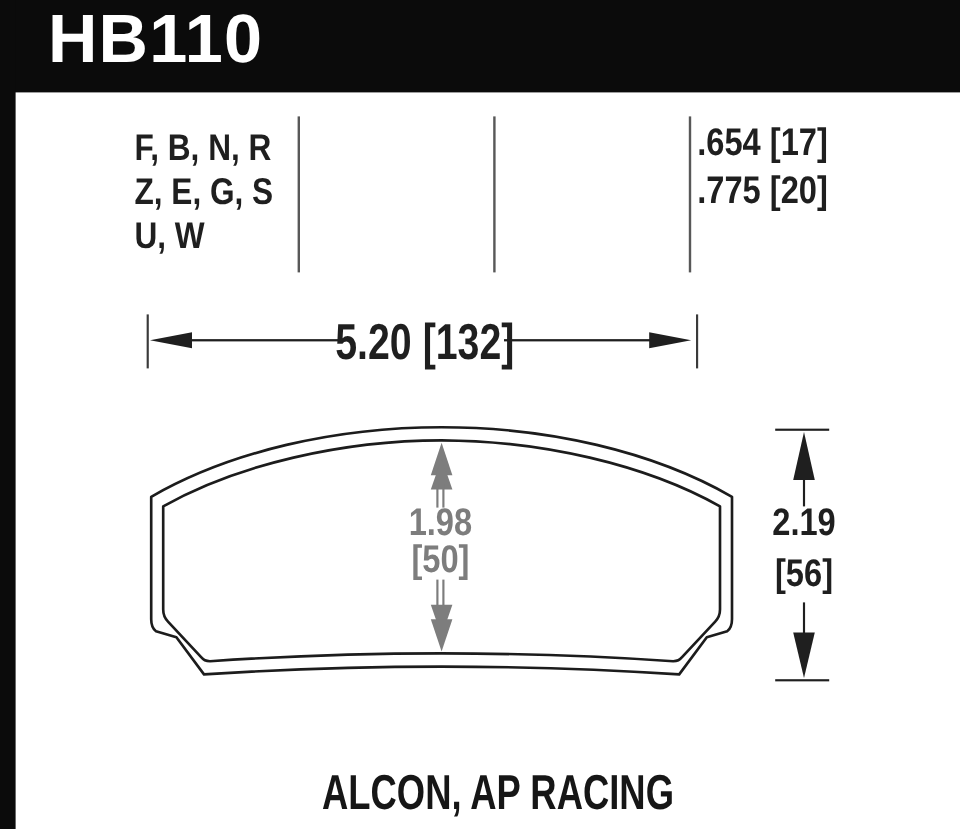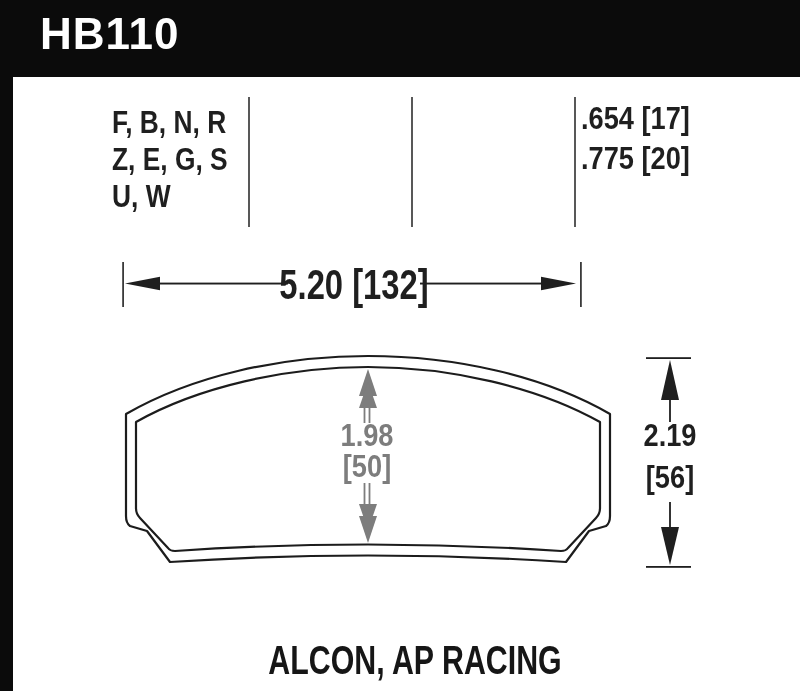--- a/index.html
+++ b/index.html
@@ -6,21 +6,21 @@
   #canvas{position:relative;width:800px;height:691px;background:#ffffff;overflow:hidden;
           font-family:"Liberation Sans", sans-serif;}
   .abs{position:absolute;}
   .txt{position:absolute;font-weight:700;color:#1f1f1f;white-space:nowrap;
        font-family:"Liberation Sans", sans-serif;}
   .condL{transform:scaleX(.85);transform-origin:0 0;}
   .center{text-align:center;}
   
   .header-bar{left:0;top:0;width:800px;height:77px;background:#0b0b0b;}
   .left-bar{left:0;top:0;width:13px;height:691px;background:#0b0b0b;}
-  .part-number{left:40px;top:5px;font-size:44px;line-height:57px;color:#ffffff;
+  .part-number{left:40px;top:5px;font-size:57px;line-height:57px;color:#ffffff;
                letter-spacing:1px;}
   
   .compound-lines{left:112px;top:104px;font-size:31px;line-height:37px;}
   .thickness-lines{left:581px;top:98px;font-size:32px;line-height:40px;}
   .divider{top:97px;width:2px;height:130px;background:#585858;}
   .div1{left:248px;} .div2{left:411px;} .div3{left:574px;}
   
   .width-dim-label{left:194px;top:264px;width:320px;font-size:42px;line-height:42px;
                    transform:scaleX(.78);transform-origin:50% 0;}
   

